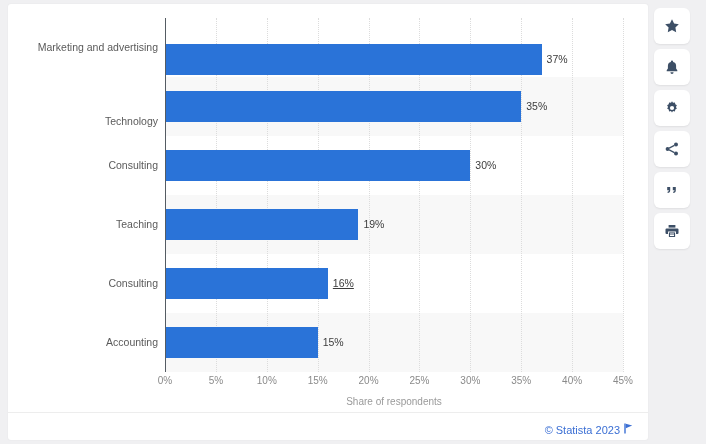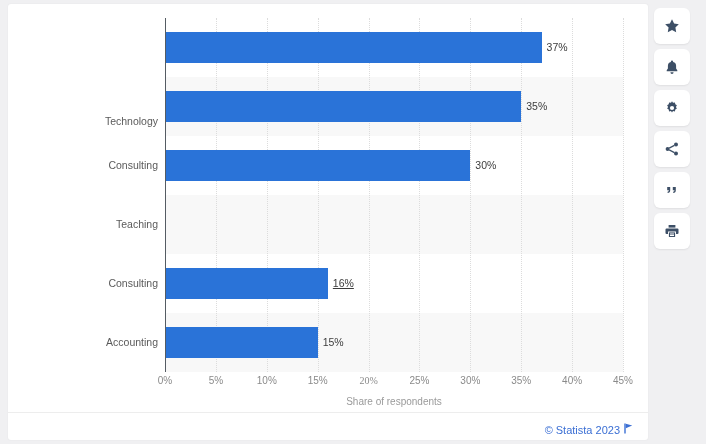--- a/index.html
+++ b/index.html
@@ -225,59 +225,64 @@
             <div class="gridline" style="left: 101.778px;"></div>
             <div class="gridline" style="left: 152.667px;"></div>
             <div class="gridline" style="left: 203.556px;"></div>
             <div class="gridline" style="left: 254.444px;"></div>
             <div class="gridline" style="left: 305.333px;"></div>
             <div class="gridline" style="left: 356.222px;"></div>
             <div class="gridline" style="left: 407.111px;"></div>
             <div class="gridline" style="left: 458px;"></div>
           </div>
         <div class="rows" id="rows">
-            <div class="row" style="top: 0px; height: 59px; padding-left: 32px;">
+            <div class="row" style="top: 12px; height: 59px; padding-left: 32px;">
               <div class="bar" style="width: 376.578px; background: rgb(42, 115, 216); top: 14px;"></div>
               <div class="bar-value" style="left: 381.578px; top: 23px;">37%</div>
             </div>
             <div class="row" style="top: 59px; height: 59px;">
               <div class="bar" style="width: 356.222px; background: rgb(42, 115, 216); top: 14px;"></div>
               <div class="bar-value" style="left: 361.222px; top: 23px;">35%</div>
             </div>
             <div class="row" style="top: 118px; height: 59px;">
               <div class="bar" style="width: 305.333px; background: rgb(42, 115, 216); top: 14px;"></div>
               <div class="bar-value" style="left: 310.333px; top: 23px;">30%</div>
             </div>
+            <div class="row" style="top: 177px; height: 59px;">
+              <div class="bar" style="width: 193.378px; background: rgb(42, 115, 216); top: 14px;"></div>
+              <div class="bar-value" style="left: 198.378px; top: 23px;">19%</div>
+            </div>
             <div class="row" style="top: 236px; height: 59px;">
               <div class="bar" style="width: 162.844px; background: rgb(42, 115, 216); top: 14px;"></div>
               <div class="bar-value" style="left: 167.844px; top: 23px; text-decoration: underline;">16%</div>
             </div>
             <div class="row" style="top: 295px; height: 59px;">
               <div class="bar" style="width: 152.667px; background: rgb(42, 115, 216); top: 14px;"></div>
               <div class="bar-value" style="left: 157.667px; top: 23px;">15%</div>
             </div>
           </div>
       </div>
 
       <div class="axis-y-line"></div>
 
       <div class="cat-labels" id="cat-labels">
+          <div class="cat-label" style="top: 22.5px;">Marketing and advertising</div>
           <div class="cat-label" style="top: 97px; margin-left: 20px;">Technology</div>
           <div class="cat-label" style="top: 140.5px;">Consulting</div>
           <div class="cat-label" style="top: 199.5px;">Teaching</div>
           <div class="cat-label" style="top: 258.5px;">Consulting</div>
           <div class="cat-label" style="top: 317.5px;">Accounting</div>
         </div>
 
       <div class="xticks" id="xticks">
           <div class="xtick" style="left: 0px;">0%</div>
           <div class="xtick" style="left: 50.8889px;">5%</div>
           <div class="xtick" style="left: 101.778px;">10%</div>
           <div class="xtick" style="left: 152.667px;">15%</div>
-          <div class="xtick" style="left: 203.556px; font-family: Liberation Serif, serif;">20%</div>
+          <div class="xtick" style="left: 203.556px;">20%</div>
           <div class="xtick" style="left: 254.444px; text-align: center;">25%</div>
           <div class="xtick" style="left: 305.333px;">30%</div>
           <div class="xtick" style="left: 356.222px;">35%</div>
           <div class="xtick" style="left: 407.111px;">40%</div>
           <div class="xtick" style="left: 458px;">45%</div>
         </div>
 
       <div class="xlabel">Share of respondents</div>
     </div>
 

